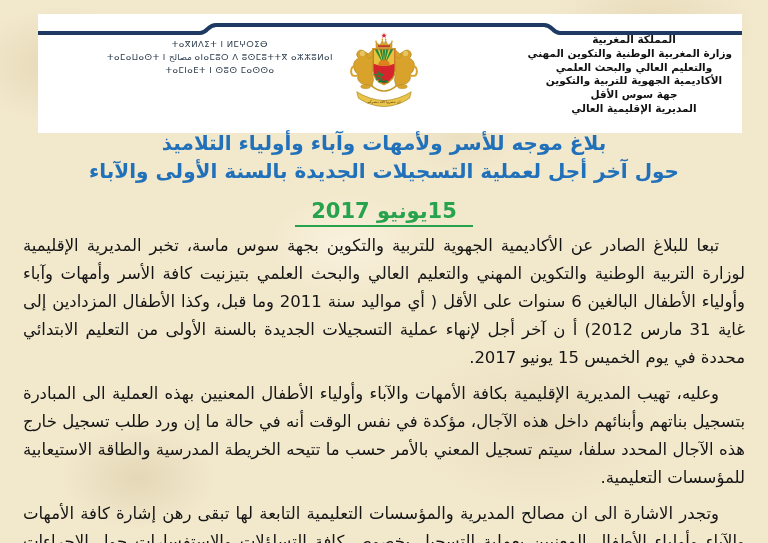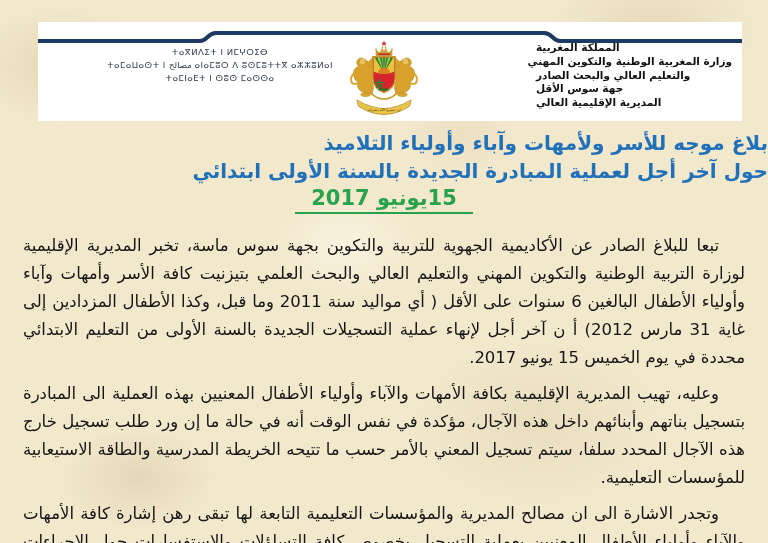--- a/index.html
+++ b/index.html
@@ -9,34 +9,34 @@
     background:
       radial-gradient(140px 90px at 8% 12%, rgba(214,196,156,.45), transparent 65%),
       radial-gradient(160px 110px at 85% 6%, rgba(214,196,156,.40), transparent 65%),
       radial-gradient(120px 80px at 18% 88%, rgba(212,195,158,.45), transparent 65%),
       radial-gradient(200px 130px at 70% 78%, rgba(221,206,170,.40), transparent 65%),
       radial-gradient(120px 80px at 45% 45%, rgba(255,250,238,.55), transparent 65%),
       radial-gradient(90px 60px at 60% 25%, rgba(224,208,172,.35), transparent 65%),
       #f2e8cc;
   }
   
-  .header-box{position:absolute;left:38px;top:22px;width:704px;height:99px;background:#ffffff;}
+  .header-box{position:absolute;left:38px;top:14px;width:704px;height:119px;background:#ffffff;}
   .navy-line{position:absolute;left:0;top:0;width:704px;height:30px;display:block;}
   .tifinagh{position:absolute;left:40px;top:24px;width:284px;text-align:center;
             font-size:8.5px;line-height:13px;color:#2f3e4e;letter-spacing:.5px;}
   .tifinagh div{white-space:nowrap;}
   .emblem{position:absolute;left:302px;top:16px;width:88px;height:82px;}
-  .arabic-head{position:absolute;left:498px;top:19px;width:196px;text-align:left;
+  .arabic-head{position:absolute;left:498px;top:19px;width:196px;text-align:center;
                direction:rtl;font-size:10.5px;line-height:13.8px;font-weight:bold;color:#111;}
   .arabic-head div{white-space:nowrap;}
   
   .title{position:absolute;left:0;right:0;top:129px;text-align:center;direction:rtl;
          color:#2170ba;font-weight:bold;}
-  .title .t-line{font-size:20px;line-height:28px;text-align:right;}
-  .date-wrap{margin-top:0;}
+  .title .t-line{font-size:20px;line-height:28px;}
+  .date-wrap{margin-top:13px;}
   .date{display:inline-block;color:#27a24d;font-size:21px;line-height:26px;font-weight:bold;
         border-bottom:2px solid #27a24d;padding:0 16px 1px 16px;}
   
   .body-text{position:absolute;left:23px;right:23px;top:224px;direction:rtl;
              text-align:justify;color:#151515;font-size:16.5px;line-height:28px;}
   .body-text p{margin:8px 0 2px 0;text-indent:26px;}
 </style>
 </head>
 <body>
 
@@ -101,29 +101,30 @@
       <g>
         <path d="M38,66 Q46,74 55,74 Q64,74 72,66" fill="none" stroke="#c79a2a" stroke-width="2"></path>
         <path d="M21,75 Q37,85 55,86 Q73,85 89,75 L87,83 Q72,93 55,93.5 Q38,93 23,83 Z" fill="#e9c44a" stroke="#a8801e" stroke-width="0.8"></path>
         <text x="55" y="88.6" text-anchor="middle" font-size="4.4" fill="#5a3c08">إن تنصروا الله ينصركم</text>
       </g>
     </svg>
 
     <div class="arabic-head">
       <div>المملكة المغربية</div>
       <div>وزارة المغربية الوطنية والتكوين المهني</div>
-      <div>والتعليم العالي والبحث الصادر</div>
+      <div>والتعليم العالي والبحث العلمي</div>
+      <div>الأكاديمية الجهوية للتربية والتكوين</div>
       <div>جهة سوس الأقل</div>
       <div>المديرية الإقليمية العالي</div>
     </div>
   </div>
 
   <div class="title">
     <div class="t-line">بلاغ  موجه للأسر ولأمهات وآباء وأولياء التلاميذ</div>
-    <div class="t-line">حول آخر أجل لعملية المبادرة الجديدة بالسنة الأولى ابتدائي</div>
+    <div class="t-line">حول آخر أجل لعملية التسجيلات الجديدة بالسنة الأولى والآباء</div>
     <div class="date-wrap">
       <span class="date">15يونيو 2017</span>
     </div>
   </div>
 
   <div class="body-text">
     <p>تبعا للبلاغ الصادر عن الأكاديمية الجهوية للتربية والتكوين بجهة سوس ماسة، تخبر المديرية الإقليمية لوزارة التربية الوطنية والتكوين المهني والتعليم العالي والبحث العلمي بتيزنيت كافة الأسر وأمهات وآباء وأولياء الأطفال البالغين 6 سنوات على الأقل ( أي مواليد سنة 2011 وما قبل، وكذا الأطفال المزدادين إلى غاية 31 مارس 2012) أ ن آخر أجل لإنهاء عملية التسجيلات الجديدة بالسنة الأولى من التعليم الابتدائي محددة في يوم الخميس 15 يونيو 2017.</p>
     <p>وعليه، تهيب المديرية الإقليمية بكافة الأمهات والآباء وأولياء الأطفال المعنيين بهذه العملية الى المبادرة بتسجيل بناتهم وأبنائهم داخل هذه الآجال، مؤكدة في نفس الوقت أنه في حالة ما إن ورد طلب تسجيل خارج هذه الآجال المحدد سلفا، سيتم تسجيل المعني بالأمر حسب ما تتيحه الخريطة المدرسية والطاقة الاستيعابية للمؤسسات التعليمية.</p>
     <p>وتجدر الاشارة الى ان مصالح المديرية والمؤسسات التعليمية التابعة لها تبقى رهن إشارة كافة الأمهات والآباء وأولياء الأطفال المعنيين بعملية التسجيل بخصوص كافة التساؤلات والاستفسارات حول الاجراءات الخاصة بهذه العملية.</p>
 

